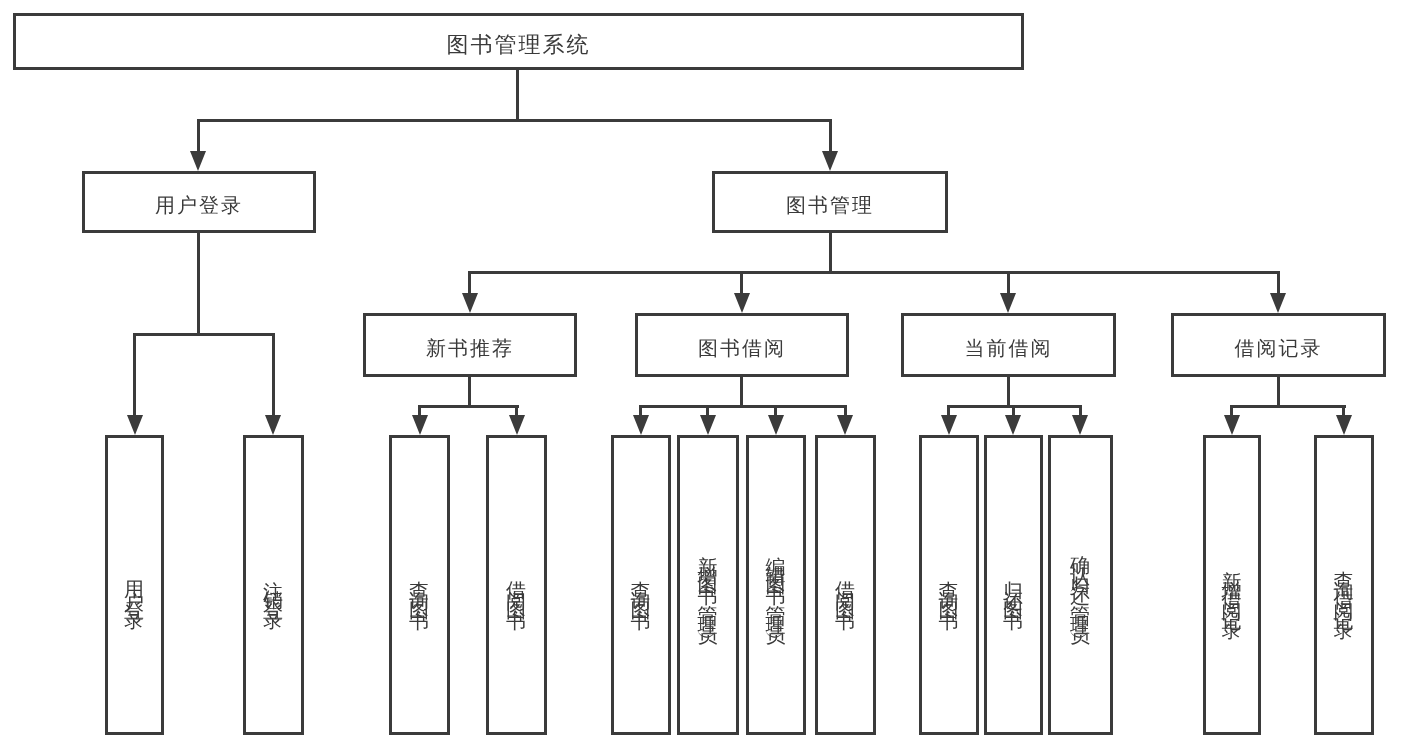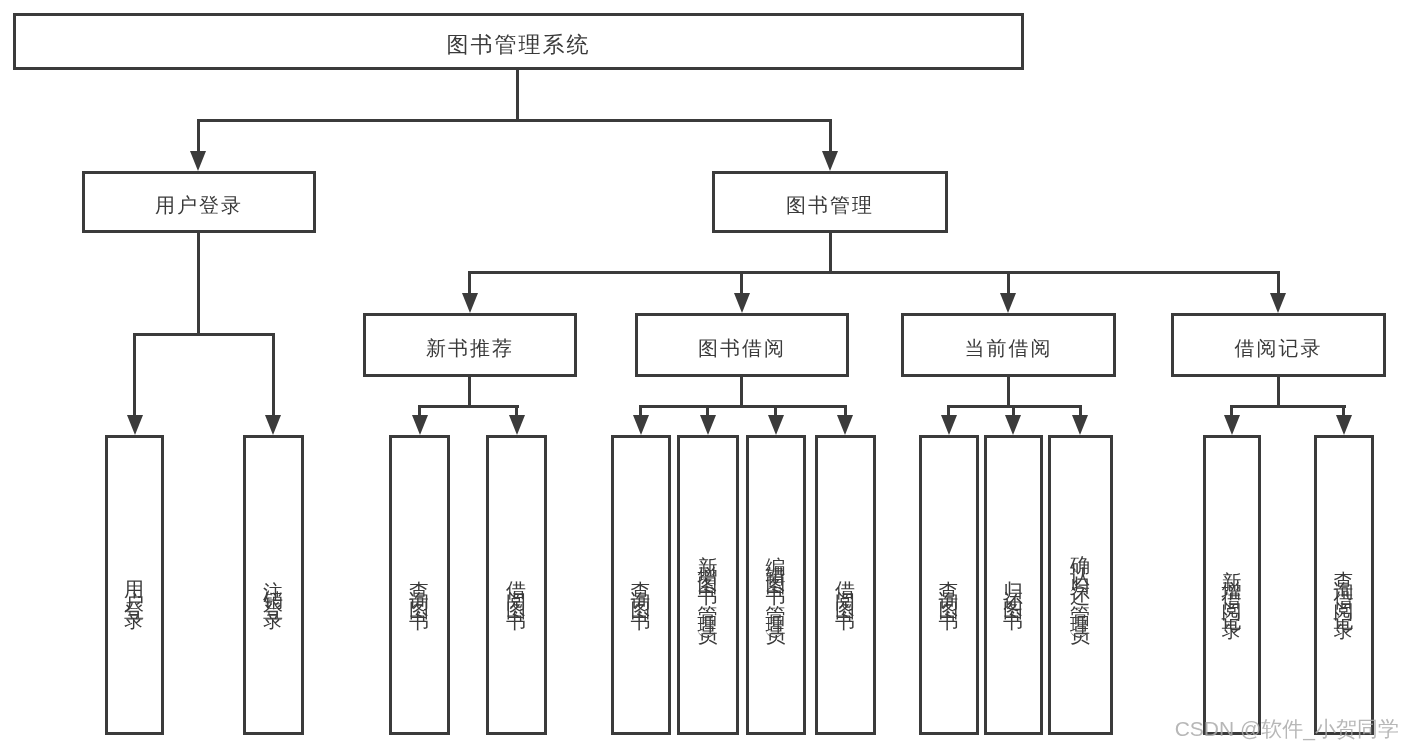--- a/index.html
+++ b/index.html
@@ -151,14 +151,13 @@
   <div class="box" style="left:1048px;top:435px;width:65px;height:300px;">
     <span class="vlabel">确认归还（管理员）</span>
   </div>
   <div class="box" style="left:1203px;top:435px;width:58px;height:300px;">
     <span class="vlabel">新增借阅记录</span>
   </div>
   <div class="box" style="left:1314px;top:435px;width:60px;height:300px;">
     <span class="vlabel">查询借阅记录</span>
   </div>
 
-  <div class="watermark">CSDN @软件_小贺同学</div>
 </div>
 
 </body></html>

